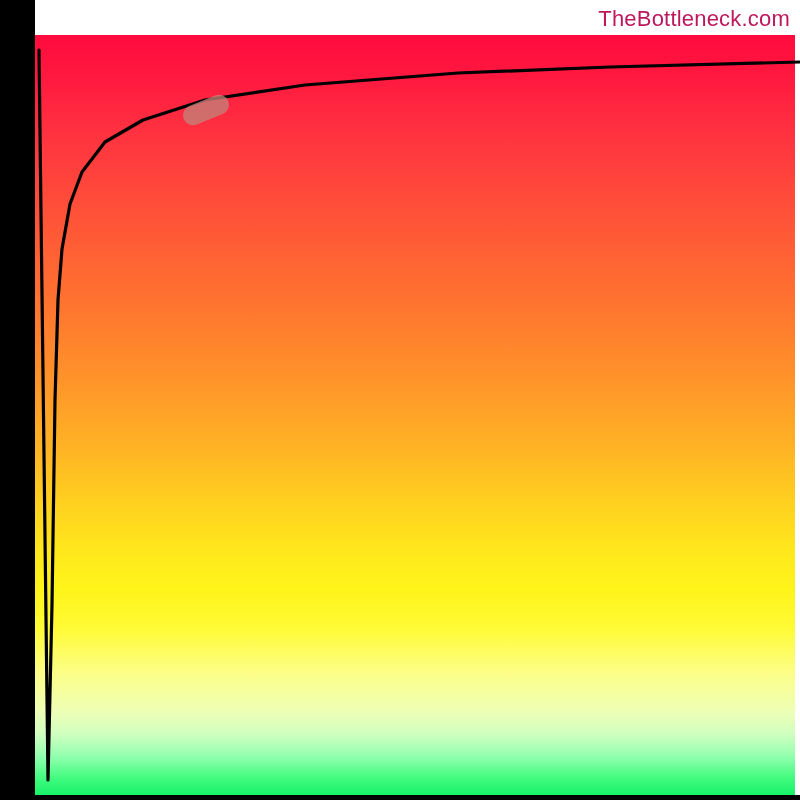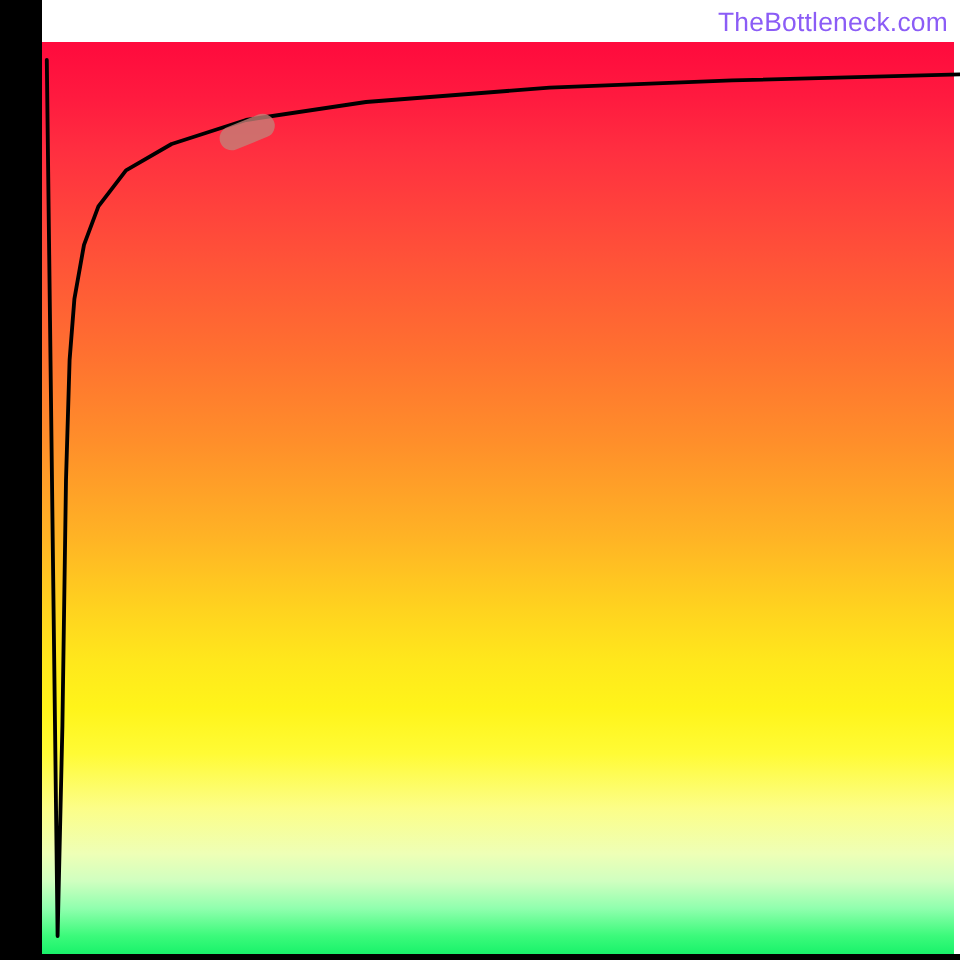--- a/index.html
+++ b/index.html
@@ -56,21 +56,21 @@
     left: 0;
     top: 795px;
     width: 800px;
     height: 5px;
     background: #000;
   }
   .watermark {
     position: absolute;
     top: 6px;
     right: 10px;
-    color: #8b5cf6;
+    color: #be185d;
     font-size: 22px;
     font-weight: 500;
     letter-spacing: 0.2px;
   }
   .curve-svg {
     position: absolute;
     left: 0;
     top: 0;
     width: 800px;
     height: 800px;

